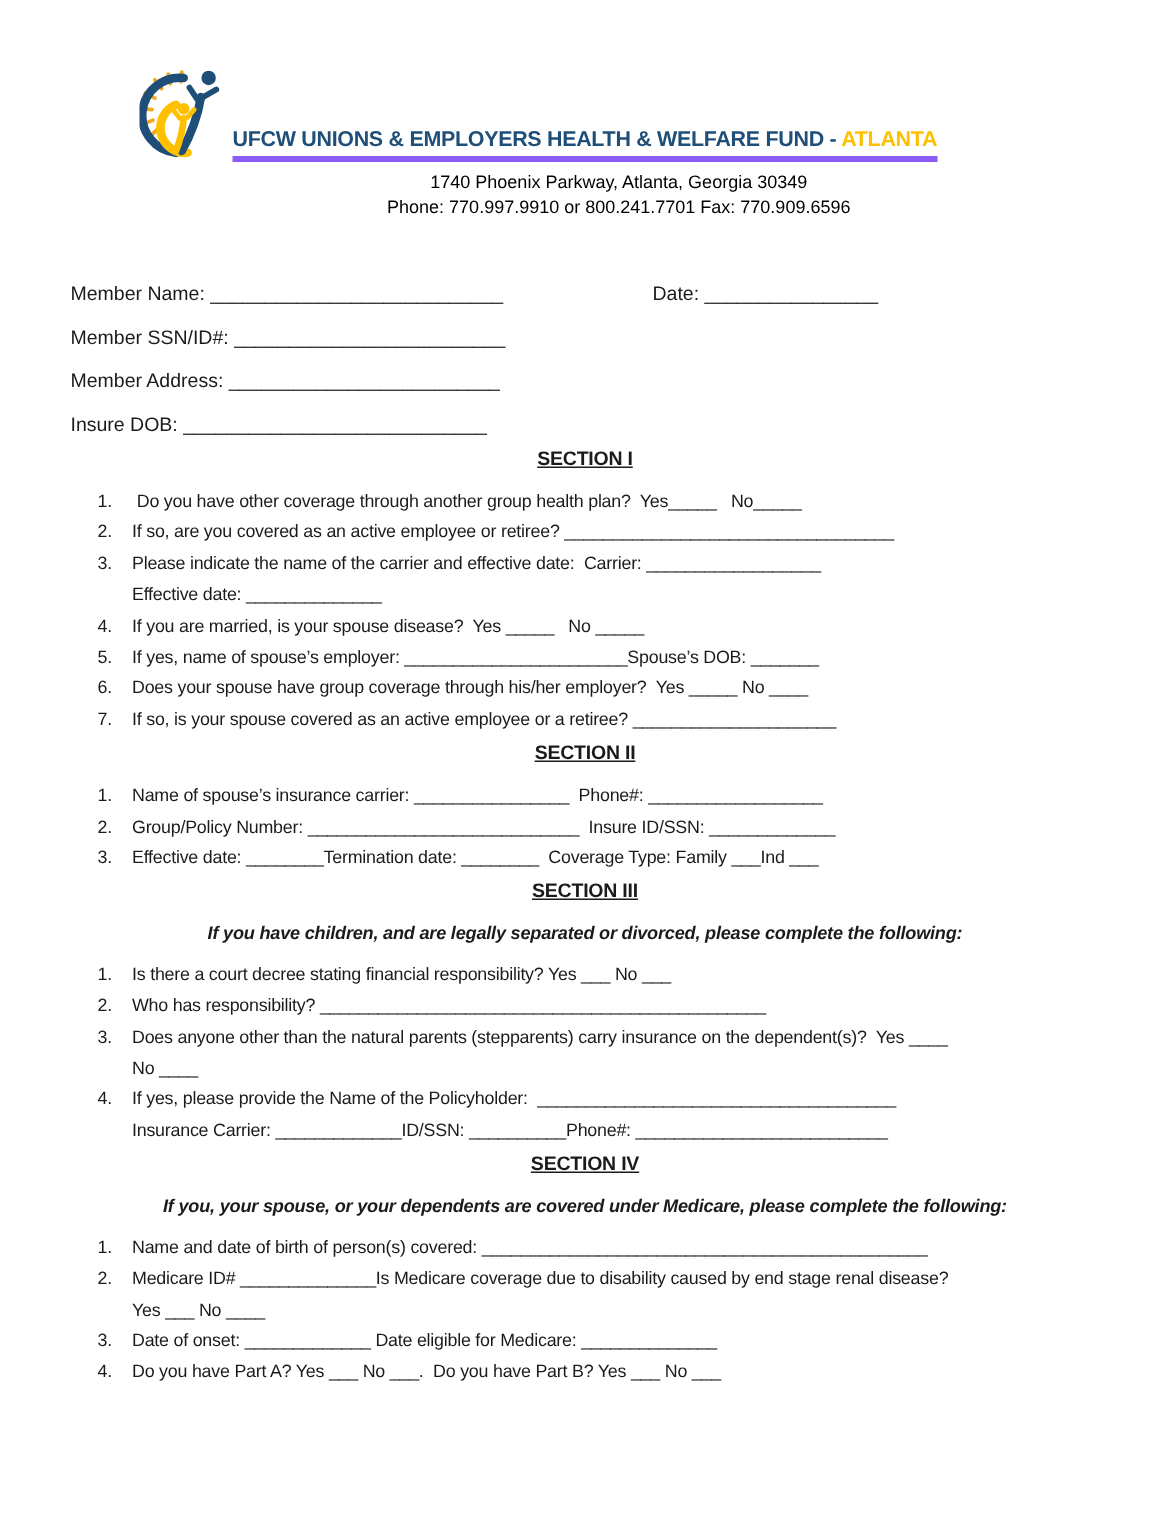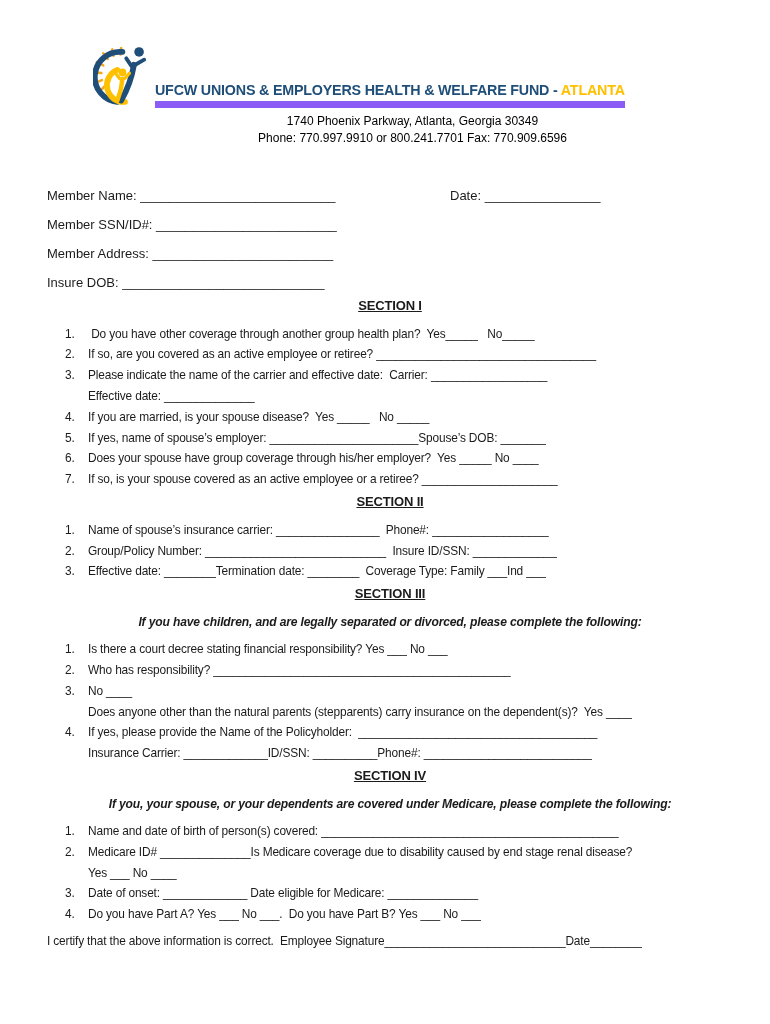--- a/index.html
+++ b/index.html
@@ -5,33 +5,33 @@
   html,body{margin:0;padding:0;background:#ffffff;}
   .page{
     width:770px;height:1024px;position:relative;overflow:hidden;background:#ffffff;
     font-family:"Liberation Sans",sans-serif;color:#1b1b1b;
   }
   
   .header-row{display:flex;align-items:flex-end;margin:42px 0 0 93px;}
   .logo-box{width:64px;height:66px;flex:none;position:relative;z-index:2;margin-right:-2px;}
   .org-line{
     font-size:14.3px;font-weight:bold;letter-spacing:-0.2px;
-    border-bottom:7px solid #8b5cf6;padding-bottom:3px;
+    border-bottom:4px solid #8b5cf6;padding-bottom:3px;
   }
   .org-line span{white-space:pre;}
   .org-name{color:#1F4E79;}
   .org-region{color:#FFC000;}
   .contact{margin-left:155px;width:515px;text-align:center;margin-top:5px;
     color:#000000;font-size:12px;line-height:16.5px;}
   
   .member{margin:40px 0 0 47px;font-size:13px;}
   .member-row{line-height:20.8px;margin-bottom:8.2px;position:relative;}
   .member-row:last-child{margin-bottom:0;}
   .member-row span{white-space:pre;}
-  .date-field{position:absolute;left:403px;top:0;}
+  .date-field{position:absolute;left:388px;top:0;}
   
   .form-title{text-align:center;font-weight:bold;font-size:12.2px;
     margin:7px 0 6px 0;line-height:20.8px;letter-spacing:-0.1px;}
   .sections{margin-left:65px;width:650px;font-size:11.9px;letter-spacing:-0.15px;}
   .sec-head{text-align:center;font-weight:bold;font-size:13px;line-height:20.8px;margin:2px 0 7px 0;}
   .sec-head .sec-head-text{text-decoration:underline;}
   .sec-note{text-align:center;font-weight:bold;font-style:italic;font-size:12.1px;
     line-height:20.8px;margin:0 0 6.5px 0;}
   .item{display:flex;line-height:20.8px;}
   .item-num{width:23px;flex:none;}
@@ -171,22 +171,22 @@
           </div>
           <div class="item">
             <span class="item-num">2.</span>
             <div class="item-lines">
               <div class="item-line">Who has responsibility? ______________________________________________</div>
             </div>
           </div>
           <div class="item">
             <span class="item-num">3.</span>
             <div class="item-lines">
+              <div class="item-line">Does anyone other than the natural parents (stepparents) carry insurance on the dependent(s)?  Yes ____</div>
               <div class="item-line">No ____</div>
-              <div class="item-line">Does anyone other than the natural parents (stepparents) carry insurance on the dependent(s)?  Yes ____</div>
             </div>
           </div>
           <div class="item">
             <span class="item-num">4.</span>
             <div class="item-lines">
               <div class="item-line">If yes, please provide the Name of the Policyholder:  _____________________________________</div>
               <div class="item-line">Insurance Carrier: _____________ID/SSN: __________Phone#: __________________________</div>
             </div>
           </div>
         </div>
@@ -217,15 +217,14 @@
           <div class="item">
             <span class="item-num">4.</span>
             <div class="item-lines">
               <div class="item-line">Do you have Part A? Yes ___ No ___.  Do you have Part B? Yes ___ No ___</div>
             </div>
           </div>
         </div>
       </div>
     </div>
 
-  <div class="footer-line">I certify that the above information is correct.  Employee Signature____________________________Date________</div>
 
 </div>
 
 </body></html>

